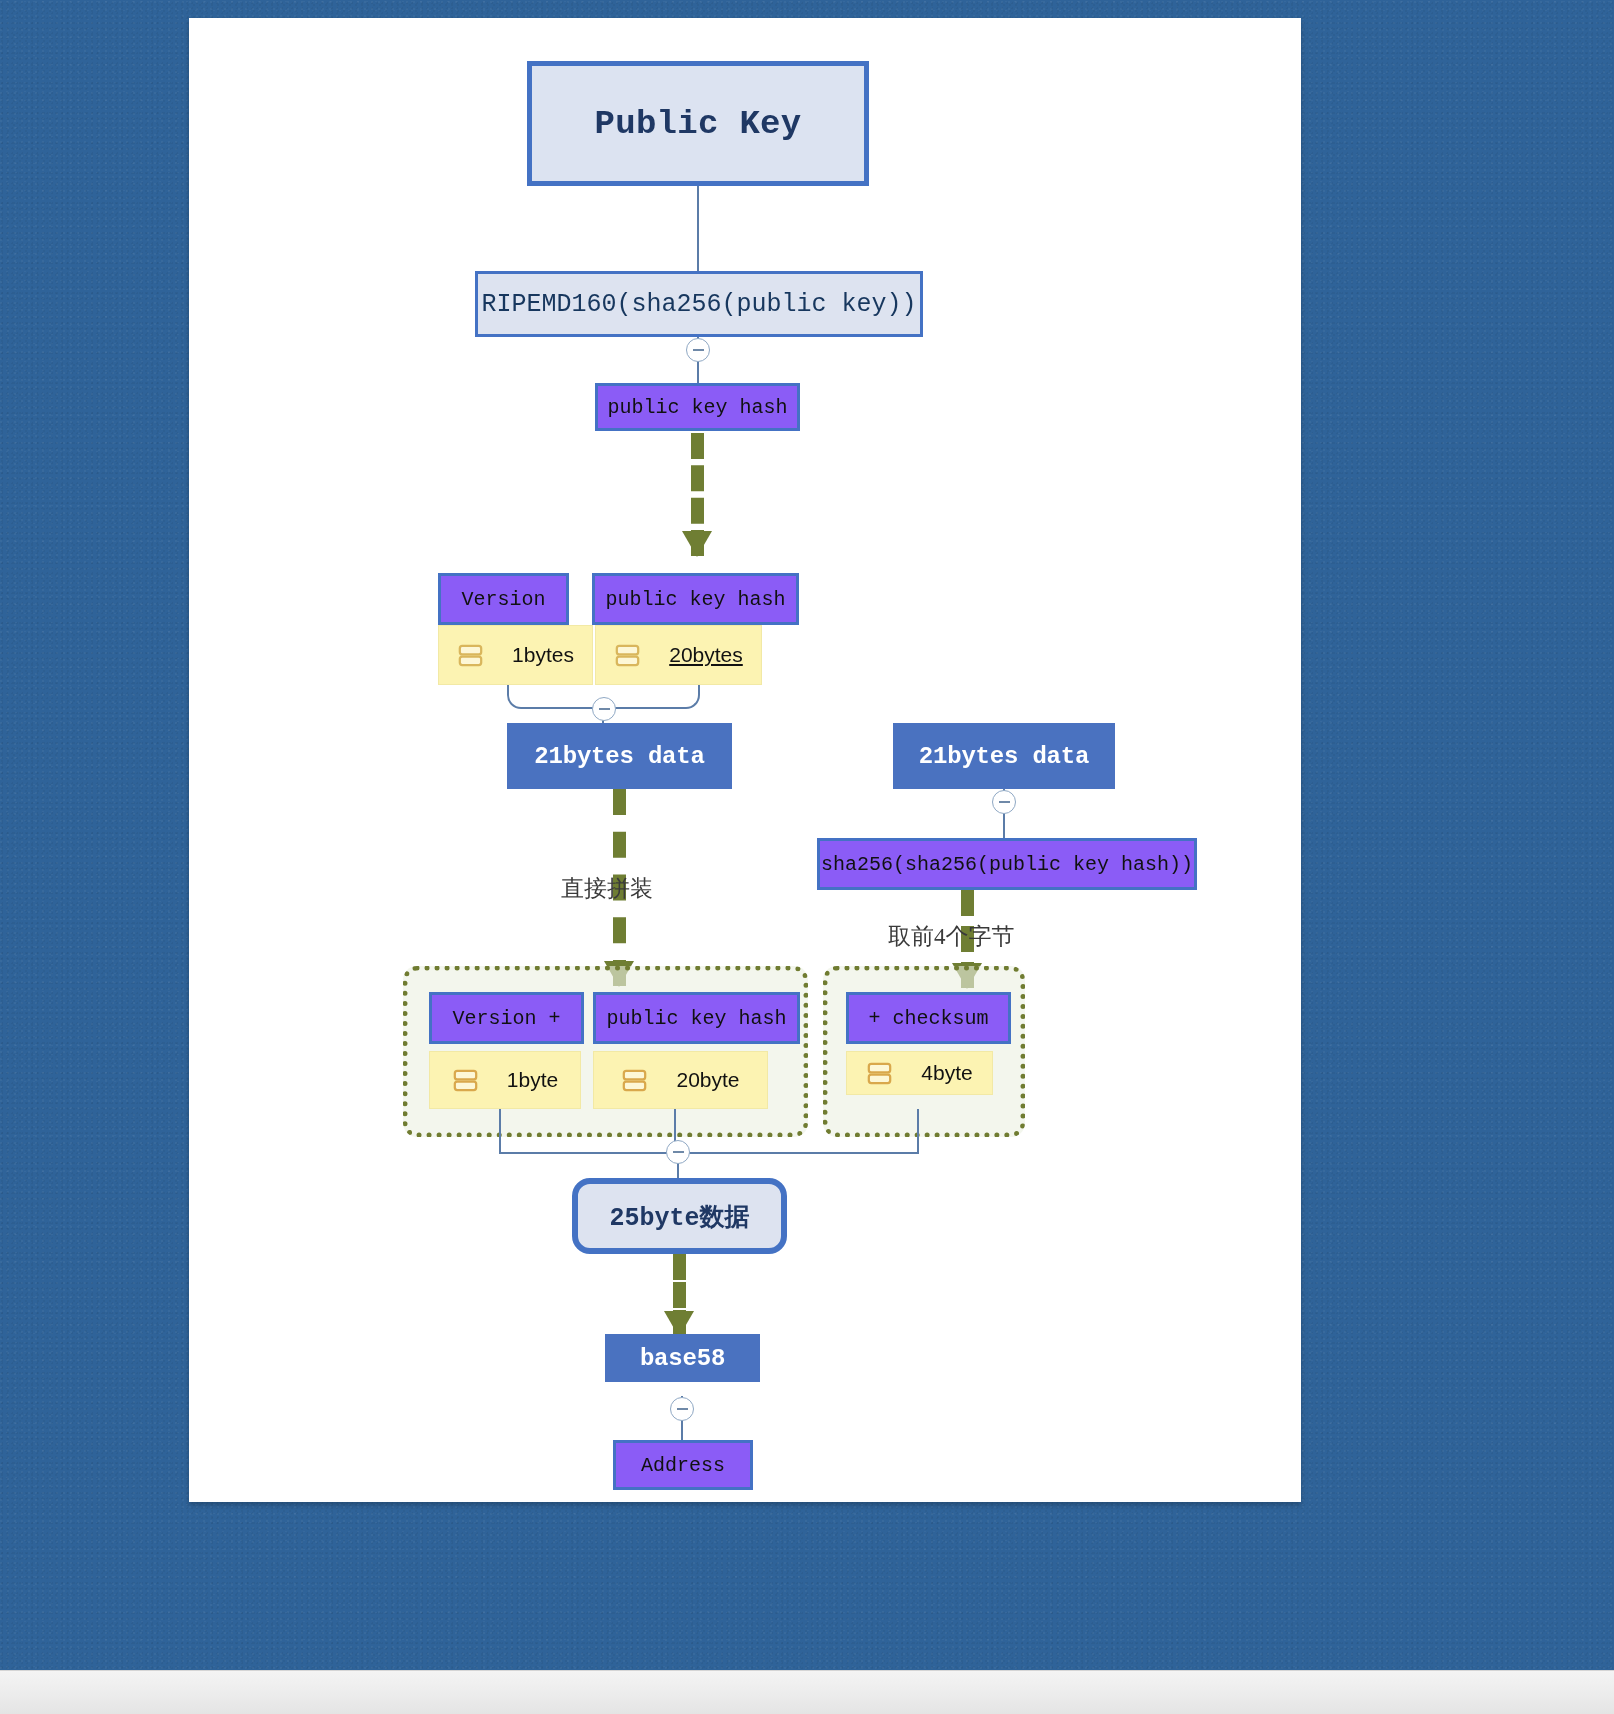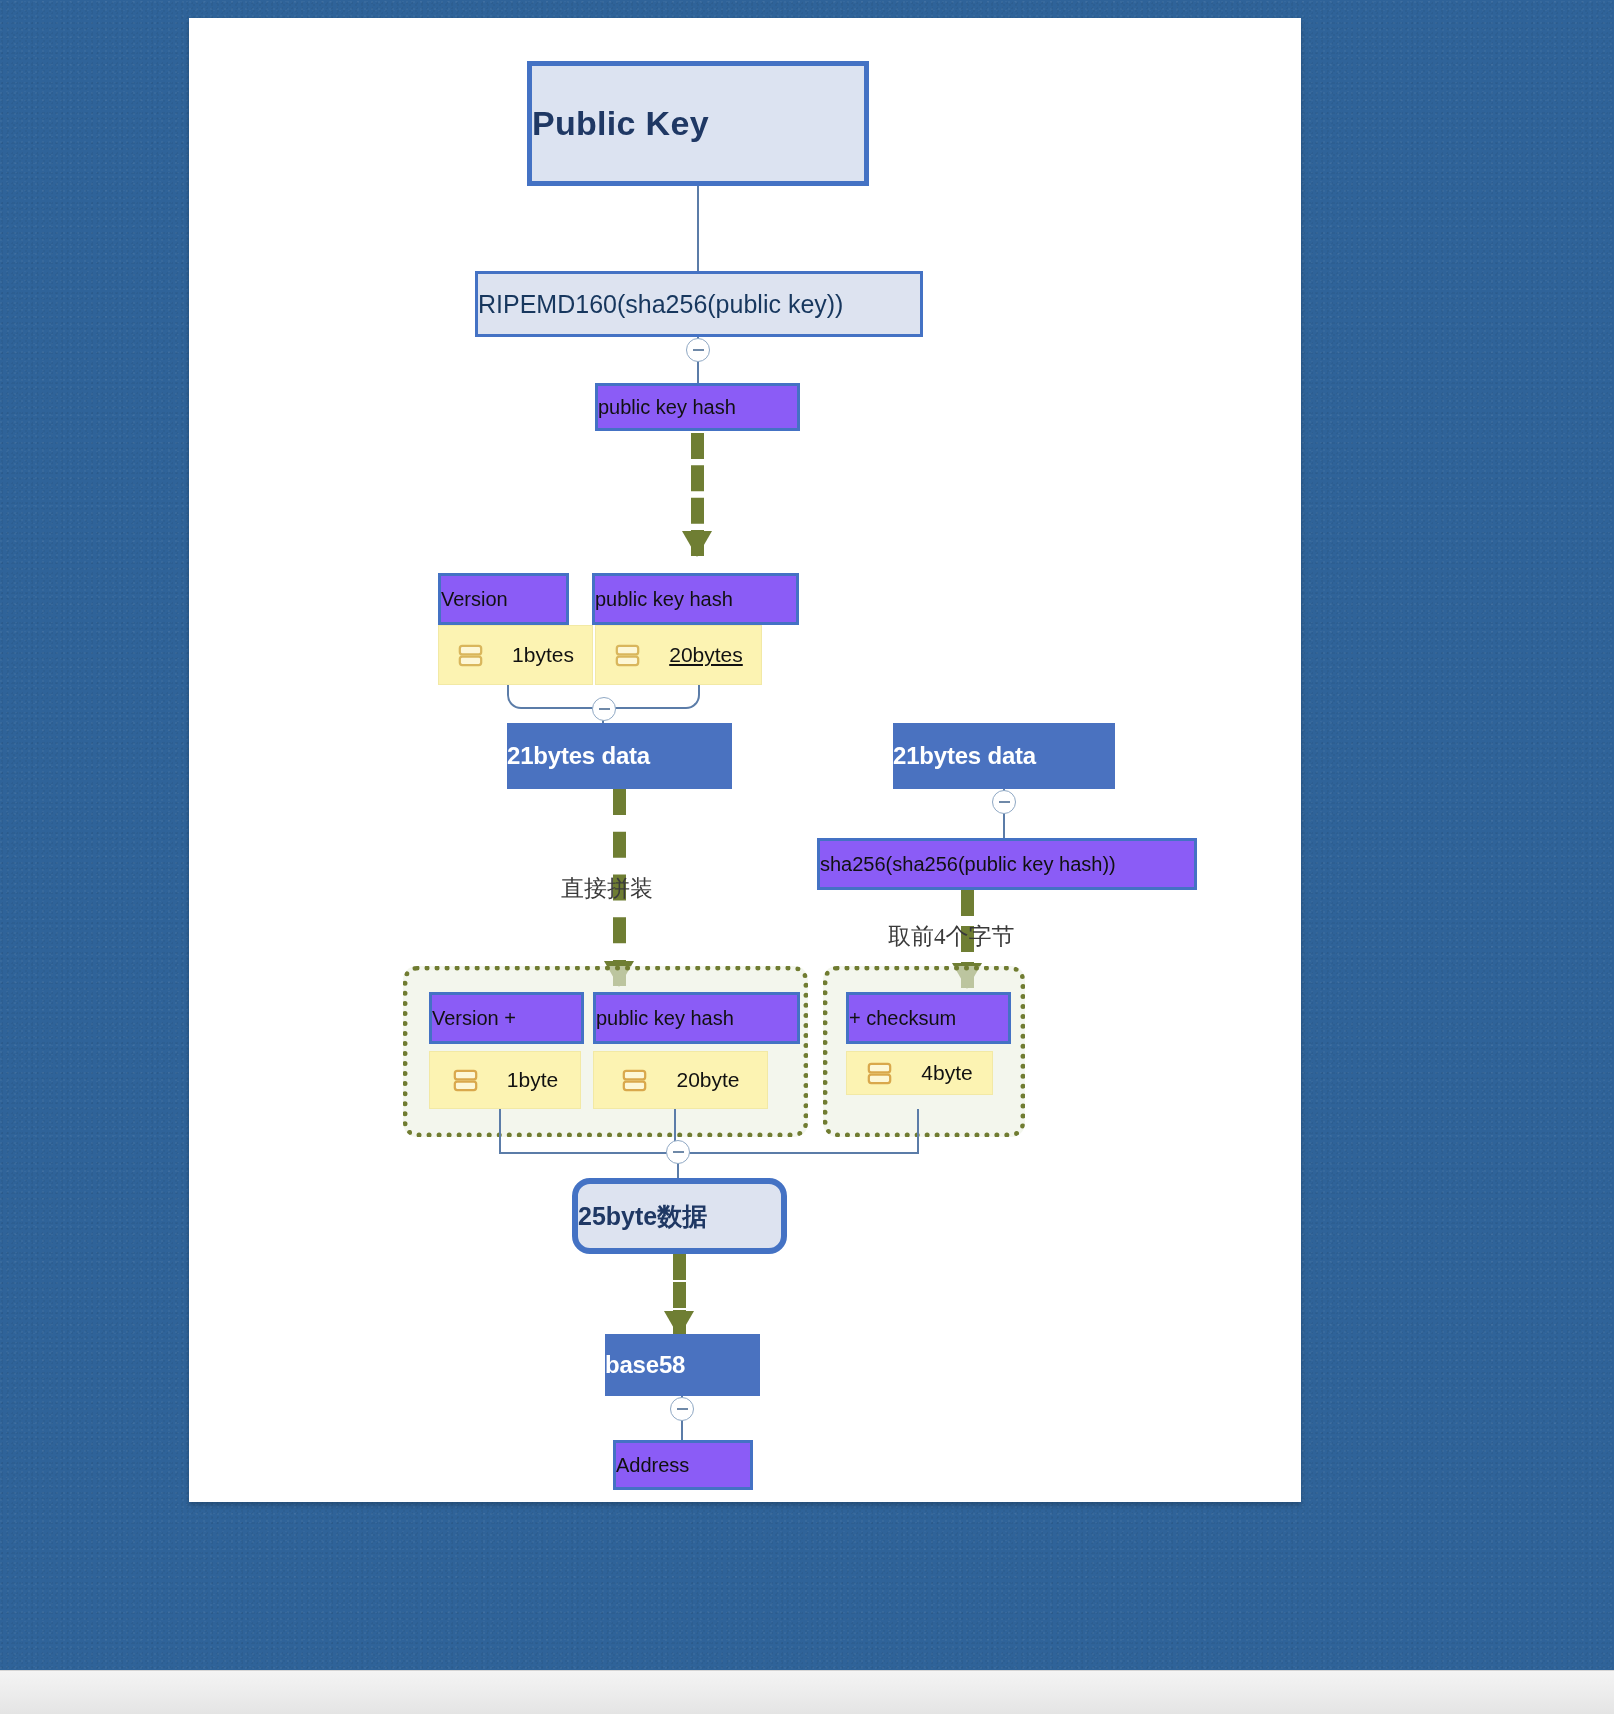--- a/index.html
+++ b/index.html
@@ -45,23 +45,24 @@
     height: 1484px;
     background: #ffffff;
     box-shadow: 0 3px 5px rgba(0,0,0,0.22);
   }
 
   
   .node {
     position: absolute;
     display: flex;
     align-items: center;
-    justify-content: flex-start;
+    justify-content: center;
     text-align: center;
     color: #1f3864;
+    font-family: Liberation Mono, monospace;
   }
 
   
   .node-hero {
     background: #dce3f1;
     border: 5px solid #4472c4;
     font-weight: bold;
     font-size: 34px;
     letter-spacing: .3px;
   }
@@ -326,21 +327,21 @@
 
     <div class="node node-rounded" style="left:383px; top:1160px; width:215px; height:76px;">
       <span>25byte数据</span>
     </div>
 
     <div class="arrow" style="left:484px; top:1236px; height:82px;">
       <div class="shaft"></div>
         <div class="head"></div>
     </div>
 
-    <div class="node node-filled" style="left:416px; top:1316px; width:155px; height:62px;">
+    <div class="node node-filled" style="left:416px; top:1316px; width:155px; height:48px;">
       <span>base58</span>
     </div>
 
     <div class="line-v" style="left:492px; top:1378px; height:60px;"></div>
     <div class="collapse" style="left:481px; top:1379px;">
         <i></i>
       </div>
 
     <div class="node node-small" style="left:424px; top:1422px; width:140px; height:50px;">
       <span>Address</span>

